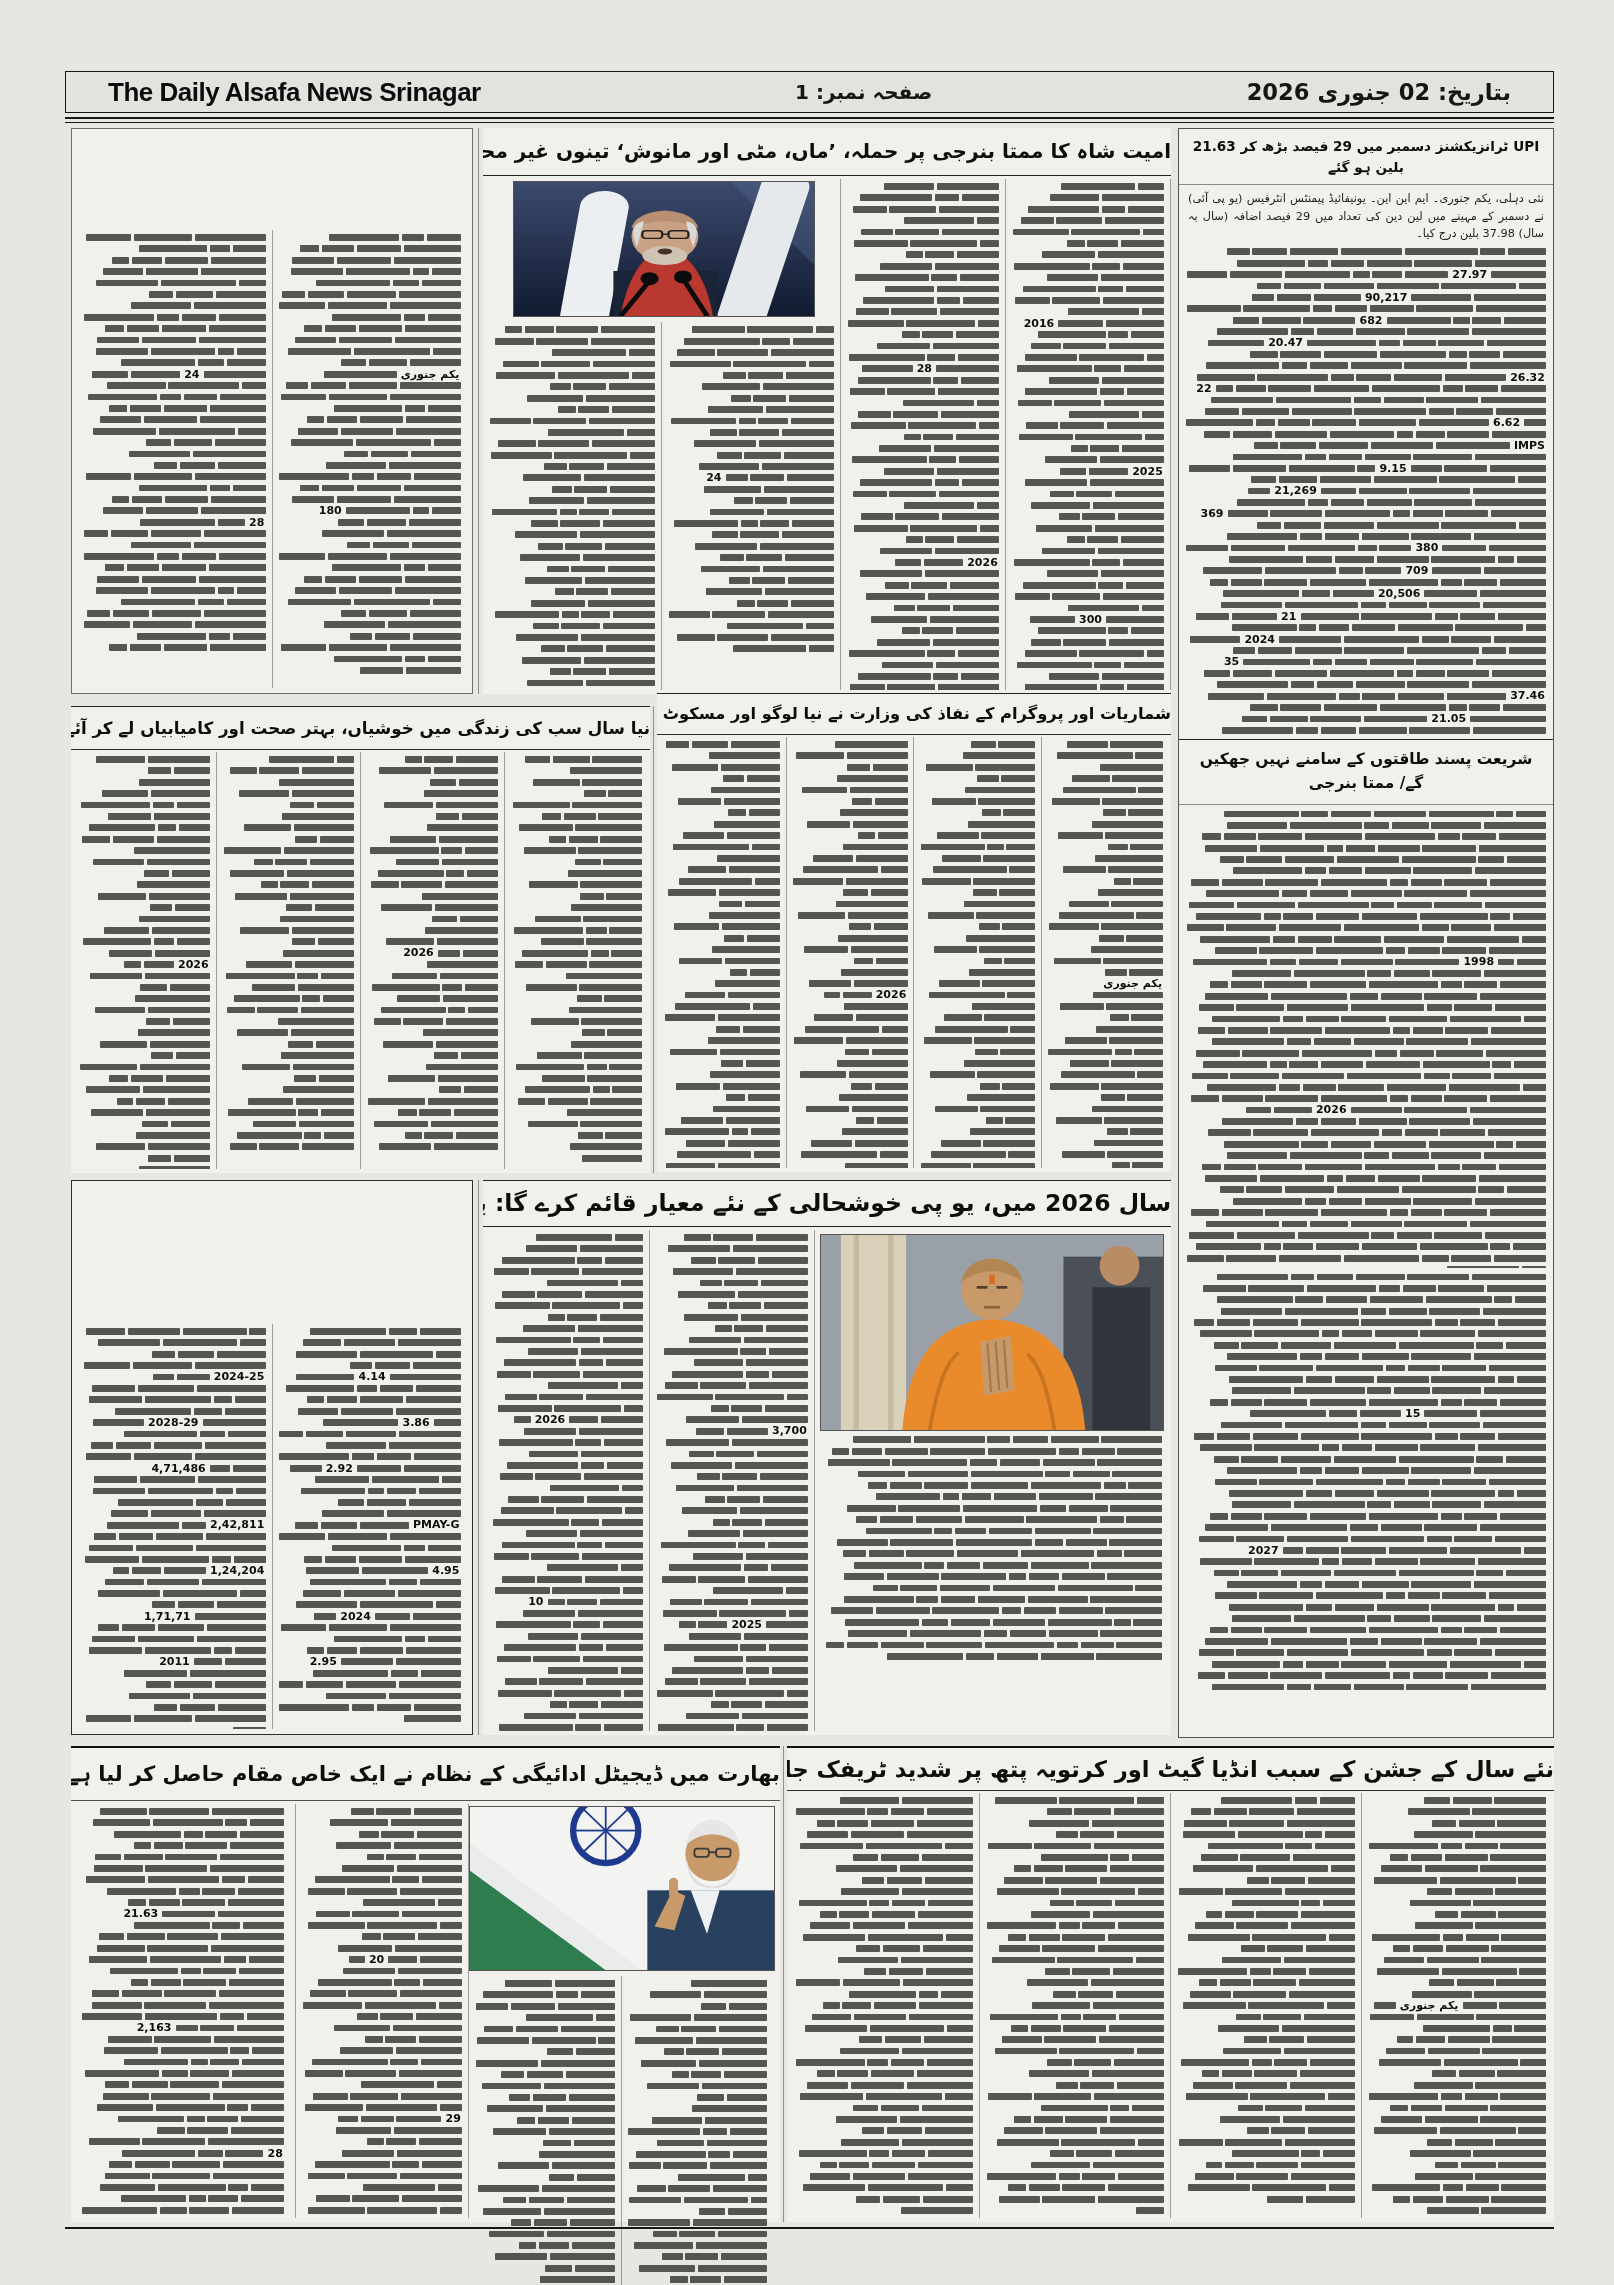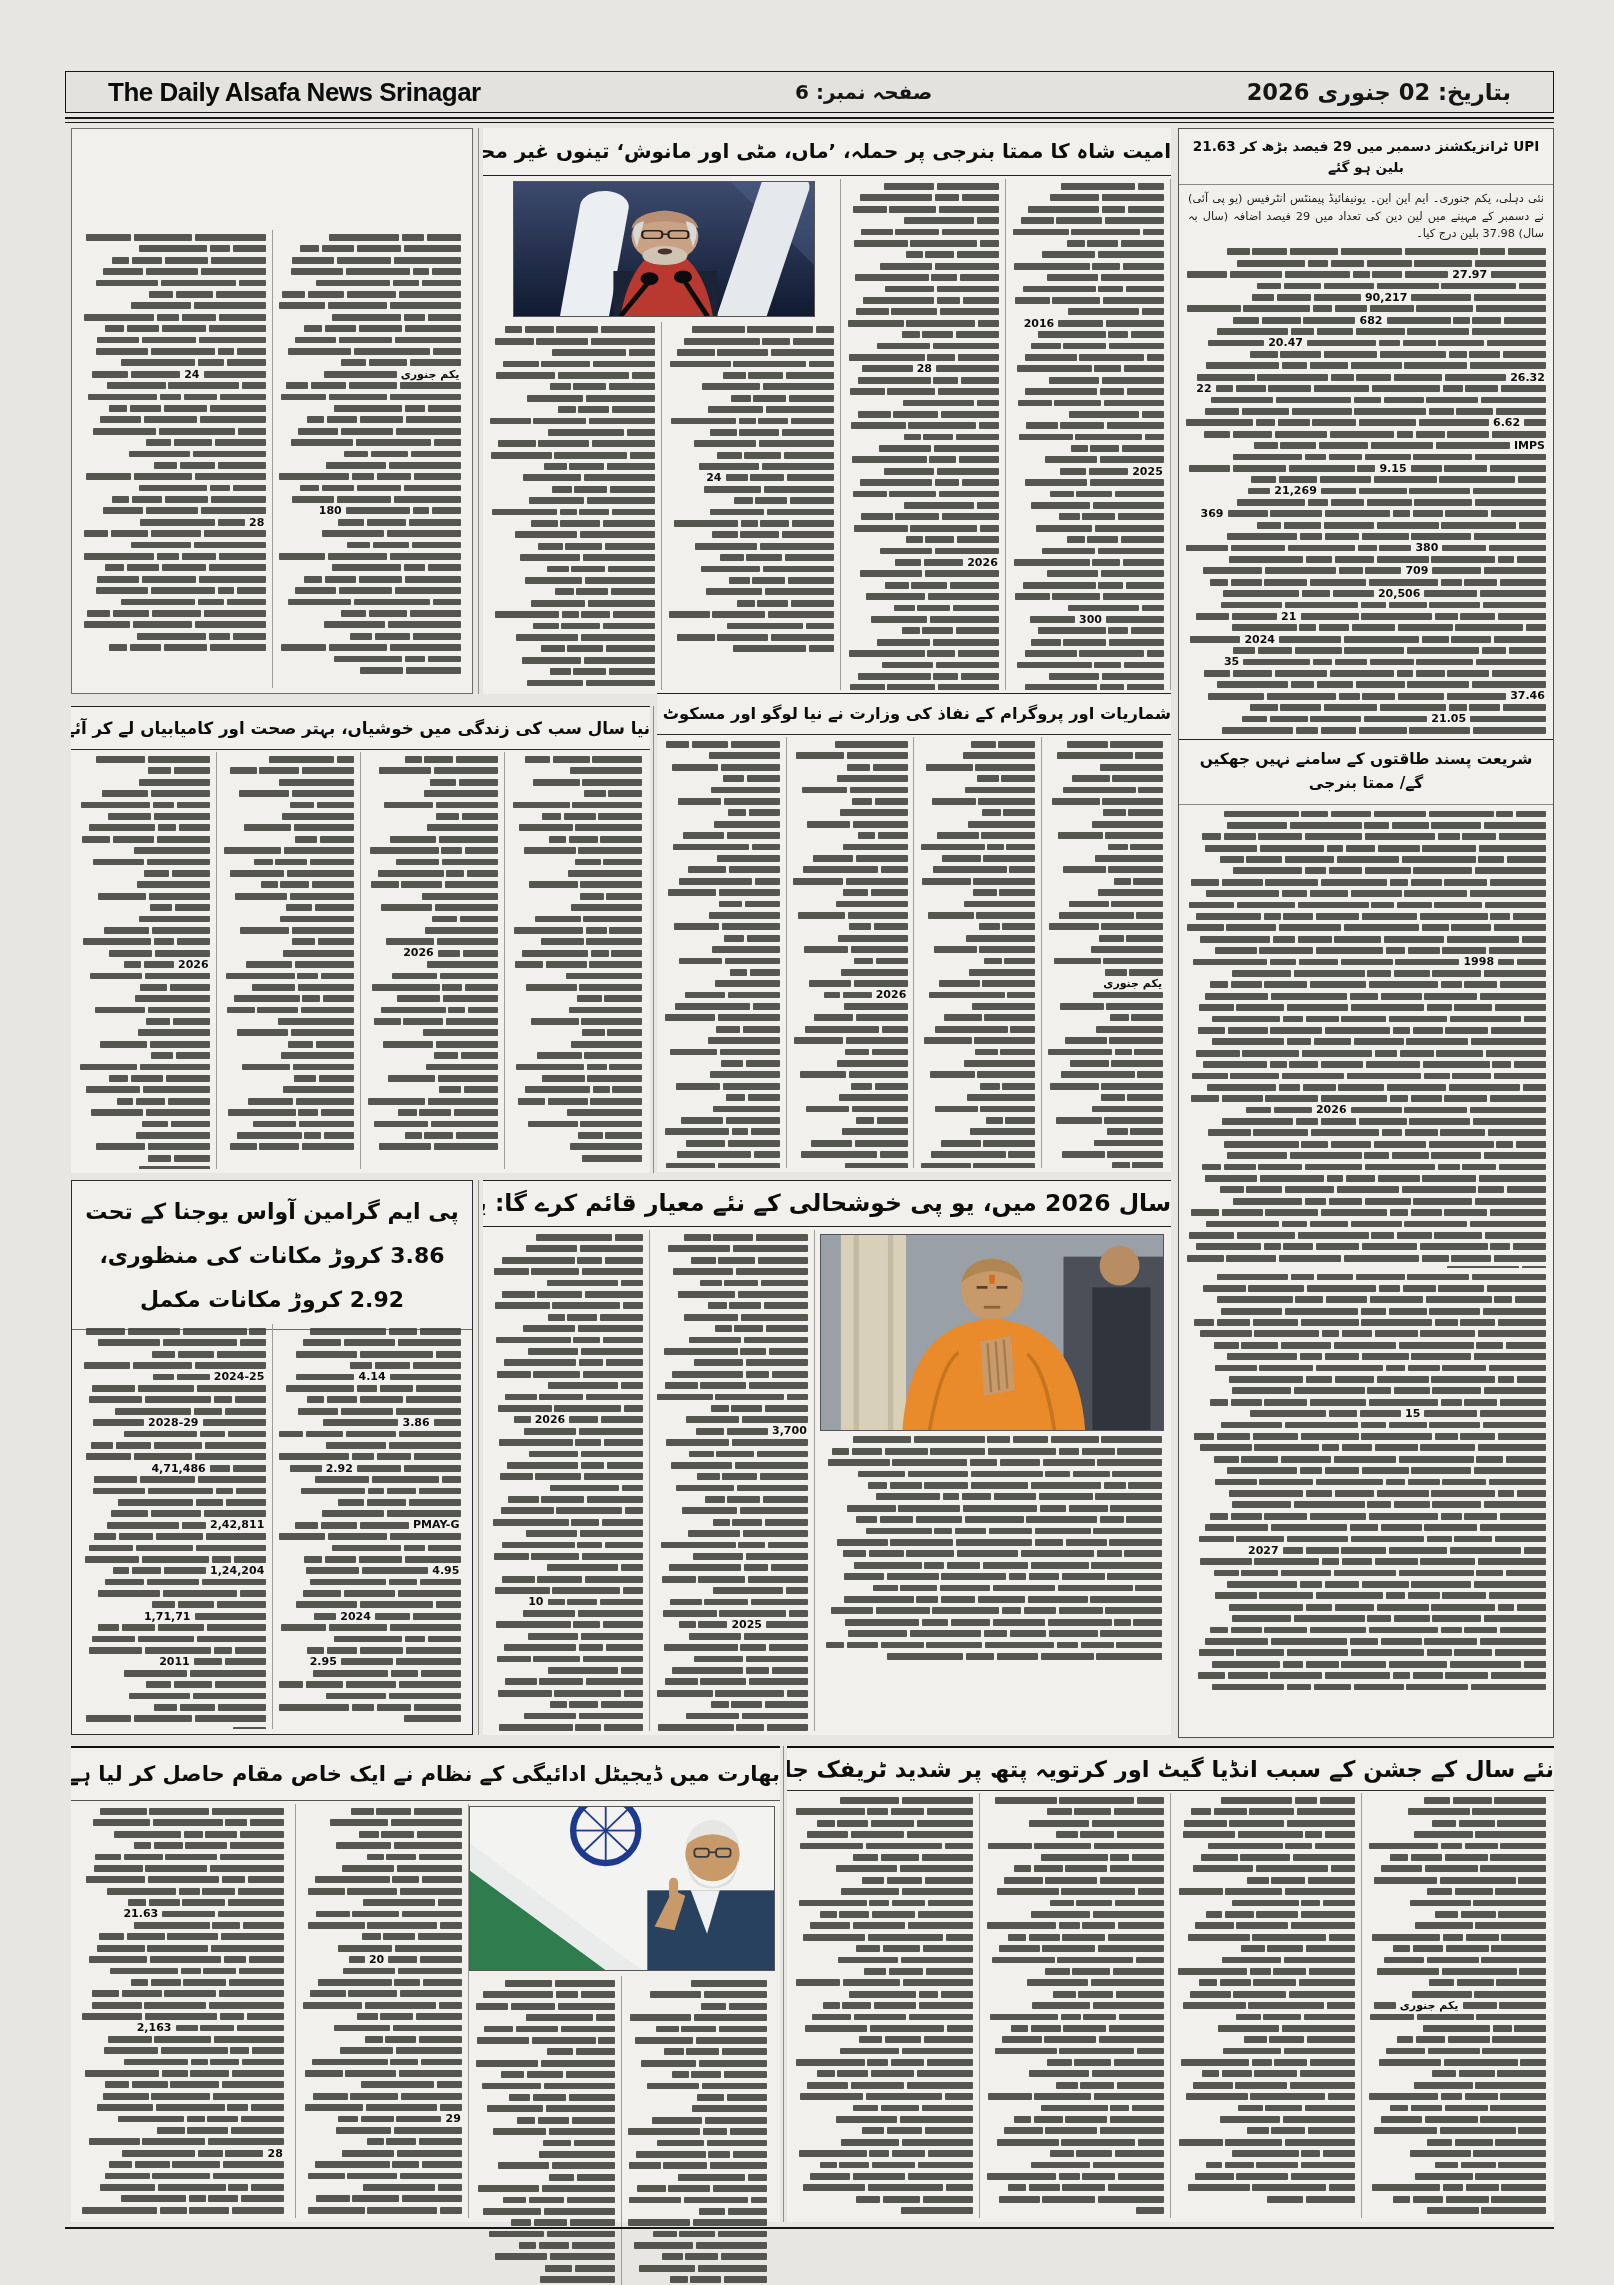--- a/index.html
+++ b/index.html
@@ -102,21 +102,21 @@
   .tr-head{height:42px;line-height:42px;font-size:22.6px;border-bottom:1.4px solid #2c2c2a;}
   .tr-body{position:absolute;top:45px;left:1.8px;right:1.8px;bottom:3.6px;}
 </style>
 </head>
 <body>
 
 <div class="sheet">
 
   <div class="masthead">
     <span class="mast-title">The Daily Alsafa News Srinagar</span>
-    <span class="mast-page">صفحہ نمبر: 6</span>
+    <span class="mast-page">صفحہ نمبر: 1</span>
     <span class="mast-date">بتاریخ: 02 جنوری 2026</span>
   </div>
   <div class="ruleA"></div>
   <div class="ruleB"></div>
 
   <div class="block railway">
     <div class="rw-body colrow">
       <div class="col greek"><span class="bar" style="width:34px"></span><span class="bar" style="width:22px"></span><span class="bar" style="width:70px"></span><span class="bar" style="width:57px"></span><span class="bar" style="width:44px"></span><span class="bar" style="width:32px"></span><span class="bar" style="width:19px"></span><span class="bar" style="width:67px"></span><span class="bar" style="width:54px"></span><span class="bar" style="width:42px"></span><span class="bar" style="width:29px"></span><span class="bar" style="width:16.3px"></span><span class="bar" style="width:64px"></span><span class="bar" style="width:52px"></span><span class="bar" style="width:39px"></span><span class="bar" style="width:26px"></span><span class="bar" style="width:74px"></span><span class="bar" style="width:62px"></span><span class="bar" style="width:49px"></span><span class="bar" style="width:36px"></span><span class="bar" style="width:23.5px"></span><span class="bar" style="width:71px"></span><span class="bar" style="width:59px"></span><span class="bar" style="width:46px"></span><span class="bar" style="width:33px"></span><span class="bar" style="width:21px"></span><span class="bar" style="width:69px"></span><span class="bar" style="width:56px"></span><span class="bar" style="width:43px"></span><span class="bar" style="width:31px"></span><span class="bar" style="width:18px"></span><span class="bar" style="width:66px"></span><span class="bar" style="width:53px"></span><span class="bar" style="width:41px"></span><span class="bar" style="width:28px"></span><span class="bar" style="width:76px"></span><span class="bar" style="width:63px"></span><span class="bar" style="width:51px"></span><span class="bar" style="width:38px"></span><span class="bar" style="width:25px"></span><span class="fig">یکم جنوری</span><span class="bar" style="width:73px"></span><span class="bar" style="width:61px"></span><span class="bar" style="width:48px"></span><span class="bar" style="width:35px"></span><span class="bar" style="width:22.6px"></span><span class="bar" style="width:71px"></span><span class="bar" style="width:58px"></span><span class="bar" style="width:45px"></span><span class="bar" style="width:33px"></span><span class="bar" style="width:20px"></span><span class="bar" style="width:68px"></span><span class="bar" style="width:55px"></span><span class="bar" style="width:43px"></span><span class="bar" style="width:30px"></span><span class="bar" style="width:17px"></span><span class="bar" style="width:65px"></span><span class="bar" style="width:52px"></span><span class="bar" style="width:40px"></span><span class="bar" style="width:27px"></span><span class="bar" style="width:75px"></span><span class="bar" style="width:62px"></span><span class="bar" style="width:50px"></span><span class="bar" style="width:37px"></span><span class="bar" style="width:24.4px"></span><span class="bar" style="width:72px"></span><span class="bar" style="width:60px"></span><span class="bar" style="width:47px"></span><span class="bar" style="width:34px"></span><span class="bar" style="width:22px"></span><span class="bar" style="width:70px"></span><span class="bar" style="width:57px"></span><span class="bar" style="width:44px"></span><span class="bar" style="width:32px"></span><span class="bar" style="width:19px"></span><span class="bar" style="width:67px"></span><span class="bar" style="width:54px"></span><span class="bar" style="width:42px"></span><span class="bar" style="width:29px"></span><span class="bar" style="width:16.3px"></span><span class="bar" style="width:64px"></span><span class="fig">180</span><span class="bar" style="width:52px"></span><span class="bar" style="width:39px"></span><span class="bar" style="width:26px"></span><span class="bar" style="width:74px"></span><span class="bar" style="width:62px"></span><span class="bar" style="width:49px"></span><span class="bar" style="width:36px"></span><span class="bar" style="width:23.5px"></span><span class="bar" style="width:71px"></span><span class="bar" style="width:59px"></span><span class="bar" style="width:46px"></span><span class="bar" style="width:33px"></span><span class="bar" style="width:21px"></span><span class="bar" style="width:69px"></span><span class="bar" style="width:56px"></span><span class="bar" style="width:43px"></span><span class="bar" style="width:31px"></span><span class="bar" style="width:18px"></span><span class="bar" style="width:66px"></span><span class="bar" style="width:53px"></span><span class="bar" style="width:41px"></span><span class="bar" style="width:28px"></span><span class="bar" style="width:76px"></span><span class="bar" style="width:63px"></span><span class="bar" style="width:51px"></span><span class="bar" style="width:38px"></span><span class="bar" style="width:25px"></span><span class="bar" style="width:73px"></span><span class="bar" style="width:61px"></span><span class="bar" style="width:48px"></span><span class="bar" style="width:35px"></span><span class="bar" style="width:22.6px"></span><span class="bar" style="width:71px"></span><span class="bar" style="width:58px"></span><span class="bar" style="width:45px"></span><span class="bar" style="width:33px"></span><span class="bar" style="width:20px"></span><span class="bar" style="width:68px"></span><span class="bar" style="width:55px"></span><span class="bar" style="width:43px"></span></div>
       <div class="col greek"><span class="bar" style="width:71px"></span><span class="bar" style="width:58px"></span><span class="bar" style="width:45px"></span><span class="bar" style="width:33px"></span><span class="bar" style="width:20px"></span><span class="bar" style="width:68px"></span><span class="bar" style="width:55px"></span><span class="bar" style="width:43px"></span><span class="bar" style="width:30px"></span><span class="bar" style="width:17px"></span><span class="bar" style="width:65px"></span><span class="bar" style="width:52px"></span><span class="bar" style="width:40px"></span><span class="bar" style="width:27px"></span><span class="bar" style="width:75px"></span><span class="bar" style="width:62px"></span><span class="bar" style="width:50px"></span><span class="bar" style="width:37px"></span><span class="bar" style="width:24.4px"></span><span class="bar" style="width:72px"></span><span class="bar" style="width:60px"></span><span class="bar" style="width:47px"></span><span class="bar" style="width:34px"></span><span class="bar" style="width:22px"></span><span class="bar" style="width:70px"></span><span class="bar" style="width:57px"></span><span class="bar" style="width:44px"></span><span class="bar" style="width:32px"></span><span class="bar" style="width:19px"></span><span class="bar" style="width:67px"></span><span class="bar" style="width:54px"></span><span class="bar" style="width:42px"></span><span class="bar" style="width:29px"></span><span class="bar" style="width:16.3px"></span><span class="bar" style="width:64px"></span><span class="bar" style="width:52px"></span><span class="bar" style="width:39px"></span><span class="bar" style="width:26px"></span><span class="bar" style="width:74px"></span><span class="bar" style="width:62px"></span><span class="fig">24</span><span class="bar" style="width:49px"></span><span class="bar" style="width:36px"></span><span class="bar" style="width:23.5px"></span><span class="bar" style="width:71px"></span><span class="bar" style="width:59px"></span><span class="bar" style="width:46px"></span><span class="bar" style="width:33px"></span><span class="bar" style="width:21px"></span><span class="bar" style="width:69px"></span><span class="bar" style="width:56px"></span><span class="bar" style="width:43px"></span><span class="bar" style="width:31px"></span><span class="bar" style="width:18px"></span><span class="bar" style="width:66px"></span><span class="bar" style="width:53px"></span><span class="bar" style="width:41px"></span><span class="bar" style="width:28px"></span><span class="bar" style="width:76px"></span><span class="bar" style="width:63px"></span><span class="bar" style="width:51px"></span><span class="bar" style="width:38px"></span><span class="bar" style="width:25px"></span><span class="bar" style="width:73px"></span><span class="bar" style="width:61px"></span><span class="bar" style="width:48px"></span><span class="bar" style="width:35px"></span><span class="bar" style="width:22.6px"></span><span class="bar" style="width:71px"></span><span class="bar" style="width:58px"></span><span class="bar" style="width:45px"></span><span class="bar" style="width:33px"></span><span class="bar" style="width:20px"></span><span class="bar" style="width:68px"></span><span class="bar" style="width:55px"></span><span class="bar" style="width:43px"></span><span class="bar" style="width:30px"></span><span class="bar" style="width:17px"></span><span class="bar" style="width:65px"></span><span class="bar" style="width:52px"></span><span class="bar" style="width:40px"></span><span class="fig">28</span><span class="bar" style="width:27px"></span><span class="bar" style="width:75px"></span><span class="bar" style="width:62px"></span><span class="bar" style="width:50px"></span><span class="bar" style="width:37px"></span><span class="bar" style="width:24.4px"></span><span class="bar" style="width:72px"></span><span class="bar" style="width:60px"></span><span class="bar" style="width:47px"></span><span class="bar" style="width:34px"></span><span class="bar" style="width:22px"></span><span class="bar" style="width:70px"></span><span class="bar" style="width:57px"></span><span class="bar" style="width:44px"></span><span class="bar" style="width:32px"></span><span class="bar" style="width:19px"></span><span class="bar" style="width:67px"></span><span class="bar" style="width:54px"></span><span class="bar" style="width:42px"></span><span class="bar" style="width:29px"></span><span class="bar" style="width:16.3px"></span><span class="bar" style="width:64px"></span><span class="bar" style="width:52px"></span><span class="bar" style="width:39px"></span><span class="bar" style="width:26px"></span><span class="bar" style="width:74px"></span><span class="bar" style="width:62px"></span><span class="bar" style="width:49px"></span><span class="bar" style="width:36px"></span><span class="bar" style="width:23.5px"></span><span class="bar" style="width:71px"></span><span class="bar" style="width:59px"></span><span class="bar" style="width:46px"></span><span class="bar" style="width:33px"></span><span class="bar" style="width:21px"></span><span class="bar" style="width:69px"></span><span class="bar" style="width:56px"></span><span class="bar" style="width:43px"></span><span class="bar" style="width:31px"></span><span class="bar" style="width:18px"></span></div>
     </div>
@@ -190,21 +190,20 @@
     <div class="mo-head hl">شماریات اور پروگرام کے نفاذ کی وزارت نے نیا لوگو اور مسکوٹ لانچ کیا</div>
     <div class="mo-body colrow">
       <div class="col greek"><span class="bar" style="width:53px"></span><span class="bar" style="width:41px"></span><span class="bar" style="width:28px"></span><span class="bar" style="width:76px"></span><span class="bar" style="width:63px"></span><span class="bar" style="width:51px"></span><span class="bar" style="width:38px"></span><span class="bar" style="width:25px"></span><span class="bar" style="width:73px"></span><span class="bar" style="width:61px"></span><span class="bar" style="width:48px"></span><span class="bar" style="width:35px"></span><span class="bar" style="width:22.6px"></span><span class="bar" style="width:71px"></span><span class="bar" style="width:58px"></span><span class="bar" style="width:45px"></span><span class="bar" style="width:33px"></span><span class="bar" style="width:20px"></span><span class="bar" style="width:68px"></span><span class="bar" style="width:55px"></span><span class="bar" style="width:43px"></span><span class="bar" style="width:30px"></span><span class="bar" style="width:17px"></span><span class="bar" style="width:65px"></span><span class="bar" style="width:52px"></span><span class="bar" style="width:40px"></span><span class="bar" style="width:27px"></span><span class="bar" style="width:75px"></span><span class="bar" style="width:62px"></span><span class="bar" style="width:50px"></span><span class="bar" style="width:37px"></span><span class="bar" style="width:24.4px"></span><span class="bar" style="width:72px"></span><span class="bar" style="width:60px"></span><span class="bar" style="width:47px"></span><span class="bar" style="width:34px"></span><span class="bar" style="width:22px"></span><span class="fig">یکم جنوری</span><span class="bar" style="width:70px"></span><span class="bar" style="width:57px"></span><span class="bar" style="width:44px"></span><span class="bar" style="width:32px"></span><span class="bar" style="width:19px"></span><span class="bar" style="width:67px"></span><span class="bar" style="width:54px"></span><span class="bar" style="width:42px"></span><span class="bar" style="width:29px"></span><span class="bar" style="width:16.3px"></span><span class="bar" style="width:64px"></span><span class="bar" style="width:52px"></span><span class="bar" style="width:39px"></span><span class="bar" style="width:26px"></span><span class="bar" style="width:74px"></span><span class="bar" style="width:62px"></span><span class="bar" style="width:49px"></span><span class="bar" style="width:36px"></span><span class="bar" style="width:23.5px"></span><span class="bar" style="width:71px"></span><span class="bar" style="width:59px"></span><span class="bar" style="width:46px"></span><span class="bar" style="width:33px"></span><span class="bar" style="width:21px"></span><span class="bar" style="width:69px"></span><span class="bar" style="width:56px"></span><span class="bar" style="width:43px"></span><span class="bar" style="width:31px"></span><span class="bar" style="width:18px"></span></div>
       <div class="col greek"><span class="bar" style="width:37px"></span><span class="bar" style="width:24.4px"></span><span class="bar" style="width:72px"></span><span class="bar" style="width:60px"></span><span class="bar" style="width:47px"></span><span class="bar" style="width:34px"></span><span class="bar" style="width:22px"></span><span class="bar" style="width:70px"></span><span class="bar" style="width:57px"></span><span class="bar" style="width:44px"></span><span class="bar" style="width:32px"></span><span class="bar" style="width:19px"></span><span class="bar" style="width:67px"></span><span class="bar" style="width:54px"></span><span class="bar" style="width:42px"></span><span class="bar" style="width:29px"></span><span class="bar" style="width:16.3px"></span><span class="bar" style="width:64px"></span><span class="bar" style="width:52px"></span><span class="bar" style="width:39px"></span><span class="bar" style="width:26px"></span><span class="bar" style="width:74px"></span><span class="bar" style="width:62px"></span><span class="bar" style="width:49px"></span><span class="bar" style="width:36px"></span><span class="bar" style="width:23.5px"></span><span class="bar" style="width:71px"></span><span class="bar" style="width:59px"></span><span class="bar" style="width:46px"></span><span class="bar" style="width:33px"></span><span class="bar" style="width:21px"></span><span class="bar" style="width:69px"></span><span class="bar" style="width:56px"></span><span class="bar" style="width:43px"></span><span class="bar" style="width:31px"></span><span class="bar" style="width:18px"></span><span class="bar" style="width:66px"></span><span class="bar" style="width:53px"></span><span class="bar" style="width:41px"></span><span class="bar" style="width:28px"></span><span class="bar" style="width:76px"></span><span class="bar" style="width:63px"></span><span class="bar" style="width:51px"></span><span class="bar" style="width:38px"></span><span class="bar" style="width:25px"></span><span class="bar" style="width:73px"></span><span class="bar" style="width:61px"></span><span class="bar" style="width:48px"></span><span class="bar" style="width:35px"></span><span class="bar" style="width:22.6px"></span><span class="bar" style="width:71px"></span><span class="bar" style="width:58px"></span><span class="bar" style="width:45px"></span><span class="bar" style="width:33px"></span><span class="bar" style="width:20px"></span><span class="bar" style="width:68px"></span><span class="bar" style="width:55px"></span><span class="bar" style="width:43px"></span><span class="bar" style="width:30px"></span><span class="bar" style="width:17px"></span><span class="bar" style="width:65px"></span><span class="bar" style="width:52px"></span><span class="bar" style="width:40px"></span><span class="bar" style="width:27px"></span><span class="bar" style="width:75px"></span><span class="bar" style="width:62px"></span><span class="bar" style="width:50px"></span></div>
       <div class="col greek"><span class="bar" style="width:73px"></span><span class="bar" style="width:61px"></span><span class="bar" style="width:48px"></span><span class="bar" style="width:35px"></span><span class="bar" style="width:22.6px"></span><span class="bar" style="width:71px"></span><span class="bar" style="width:58px"></span><span class="bar" style="width:45px"></span><span class="bar" style="width:33px"></span><span class="bar" style="width:20px"></span><span class="bar" style="width:68px"></span><span class="bar" style="width:55px"></span><span class="bar" style="width:43px"></span><span class="bar" style="width:30px"></span><span class="bar" style="width:17px"></span><span class="bar" style="width:65px"></span><span class="bar" style="width:52px"></span><span class="bar" style="width:40px"></span><span class="bar" style="width:27px"></span><span class="bar" style="width:75px"></span><span class="bar" style="width:62px"></span><span class="bar" style="width:50px"></span><span class="bar" style="width:37px"></span><span class="bar" style="width:24.4px"></span><span class="bar" style="width:72px"></span><span class="bar" style="width:60px"></span><span class="bar" style="width:47px"></span><span class="bar" style="width:34px"></span><span class="bar" style="width:22px"></span><span class="bar" style="width:70px"></span><span class="bar" style="width:57px"></span><span class="bar" style="width:44px"></span><span class="bar" style="width:32px"></span><span class="bar" style="width:19px"></span><span class="bar" style="width:67px"></span><span class="bar" style="width:54px"></span><span class="bar" style="width:42px"></span><span class="fig">2026</span><span class="bar" style="width:29px"></span><span class="bar" style="width:16.3px"></span><span class="bar" style="width:64px"></span><span class="bar" style="width:52px"></span><span class="bar" style="width:39px"></span><span class="bar" style="width:26px"></span><span class="bar" style="width:74px"></span><span class="bar" style="width:62px"></span><span class="bar" style="width:49px"></span><span class="bar" style="width:36px"></span><span class="bar" style="width:23.5px"></span><span class="bar" style="width:71px"></span><span class="bar" style="width:59px"></span><span class="bar" style="width:46px"></span><span class="bar" style="width:33px"></span><span class="bar" style="width:21px"></span><span class="bar" style="width:69px"></span><span class="bar" style="width:56px"></span><span class="bar" style="width:43px"></span><span class="bar" style="width:31px"></span><span class="bar" style="width:18px"></span><span class="bar" style="width:66px"></span><span class="bar" style="width:53px"></span><span class="bar" style="width:41px"></span><span class="bar" style="width:28px"></span><span class="bar" style="width:76px"></span><span class="bar" style="width:63px"></span></div>
       <div class="col greek"><span class="bar" style="width:49px"></span><span class="bar" style="width:36px"></span><span class="bar" style="width:23.5px"></span><span class="bar" style="width:71px"></span><span class="bar" style="width:59px"></span><span class="bar" style="width:46px"></span><span class="bar" style="width:33px"></span><span class="bar" style="width:21px"></span><span class="bar" style="width:69px"></span><span class="bar" style="width:56px"></span><span class="bar" style="width:43px"></span><span class="bar" style="width:31px"></span><span class="bar" style="width:18px"></span><span class="bar" style="width:66px"></span><span class="bar" style="width:53px"></span><span class="bar" style="width:41px"></span><span class="bar" style="width:28px"></span><span class="bar" style="width:76px"></span><span class="bar" style="width:63px"></span><span class="bar" style="width:51px"></span><span class="bar" style="width:38px"></span><span class="bar" style="width:25px"></span><span class="bar" style="width:73px"></span><span class="bar" style="width:61px"></span><span class="bar" style="width:48px"></span><span class="bar" style="width:35px"></span><span class="bar" style="width:22.6px"></span><span class="bar" style="width:71px"></span><span class="bar" style="width:58px"></span><span class="bar" style="width:45px"></span><span class="bar" style="width:33px"></span><span class="bar" style="width:20px"></span><span class="bar" style="width:68px"></span><span class="bar" style="width:55px"></span><span class="bar" style="width:43px"></span><span class="bar" style="width:30px"></span><span class="bar" style="width:17px"></span><span class="bar" style="width:65px"></span><span class="bar" style="width:52px"></span><span class="bar" style="width:40px"></span><span class="bar" style="width:27px"></span><span class="bar" style="width:75px"></span><span class="bar" style="width:62px"></span><span class="bar" style="width:50px"></span><span class="bar" style="width:37px"></span><span class="bar" style="width:24.4px"></span><span class="bar" style="width:72px"></span><span class="bar" style="width:60px"></span><span class="bar" style="width:47px"></span><span class="bar" style="width:34px"></span><span class="bar" style="width:22px"></span><span class="bar" style="width:70px"></span><span class="bar" style="width:57px"></span><span class="bar" style="width:44px"></span><span class="bar" style="width:32px"></span><span class="bar" style="width:19px"></span><span class="bar" style="width:67px"></span><span class="bar" style="width:54px"></span><span class="bar" style="width:42px"></span><span class="bar" style="width:29px"></span><span class="bar" style="width:16.3px"></span><span class="bar" style="width:64px"></span><span class="bar" style="width:52px"></span><span class="bar" style="width:39px"></span><span class="bar" style="width:26px"></span><span class="bar" style="width:74px"></span><span class="bar" style="width:62px"></span><span class="bar" style="width:49px"></span></div>
     </div>
   </div>
 
   <div class="block pmay">
-    <div class="pm-head hl hl-wrap">پی ایم گرامین آواس یوجنا کے تحت 3.86 کروڑ مکانات کی منظوری، 2.92 کروڑ مکانات مکمل</div>
     <div class="pm-body colrow">
       <div class="col greek"><span class="bar" style="width:41px"></span><span class="bar" style="width:28px"></span><span class="bar" style="width:76px"></span><span class="bar" style="width:63px"></span><span class="bar" style="width:51px"></span><span class="bar" style="width:38px"></span><span class="bar" style="width:25px"></span><span class="bar" style="width:73px"></span><span class="bar" style="width:61px"></span><span class="bar" style="width:48px"></span><span class="bar" style="width:35px"></span><span class="bar" style="width:22.6px"></span><span class="bar" style="width:71px"></span><span class="fig">4.14</span><span class="bar" style="width:58px"></span><span class="bar" style="width:45px"></span><span class="bar" style="width:33px"></span><span class="bar" style="width:20px"></span><span class="bar" style="width:68px"></span><span class="bar" style="width:55px"></span><span class="bar" style="width:43px"></span><span class="bar" style="width:30px"></span><span class="bar" style="width:17px"></span><span class="bar" style="width:65px"></span><span class="bar" style="width:52px"></span><span class="bar" style="width:40px"></span><span class="bar" style="width:27px"></span><span class="fig">3.86</span><span class="bar" style="width:75px"></span><span class="bar" style="width:62px"></span><span class="bar" style="width:50px"></span><span class="bar" style="width:37px"></span><span class="bar" style="width:24.4px"></span><span class="bar" style="width:72px"></span><span class="bar" style="width:60px"></span><span class="bar" style="width:47px"></span><span class="bar" style="width:34px"></span><span class="bar" style="width:22px"></span><span class="bar" style="width:70px"></span><span class="bar" style="width:57px"></span><span class="bar" style="width:44px"></span><span class="fig">2.92</span><span class="bar" style="width:32px"></span><span class="bar" style="width:19px"></span><span class="bar" style="width:67px"></span><span class="bar" style="width:54px"></span><span class="bar" style="width:42px"></span><span class="bar" style="width:29px"></span><span class="bar" style="width:16.3px"></span><span class="bar" style="width:64px"></span><span class="bar" style="width:52px"></span><span class="bar" style="width:39px"></span><span class="bar" style="width:26px"></span><span class="bar" style="width:74px"></span><span class="bar" style="width:62px"></span><span class="fig">PMAY-G</span><span class="bar" style="width:49px"></span><span class="bar" style="width:36px"></span><span class="bar" style="width:23.5px"></span><span class="bar" style="width:71px"></span><span class="bar" style="width:59px"></span><span class="bar" style="width:46px"></span><span class="bar" style="width:33px"></span><span class="bar" style="width:21px"></span><span class="bar" style="width:69px"></span><span class="bar" style="width:56px"></span><span class="bar" style="width:43px"></span><span class="bar" style="width:31px"></span><span class="bar" style="width:18px"></span><span class="fig">4.95</span><span class="bar" style="width:66px"></span><span class="bar" style="width:53px"></span><span class="bar" style="width:41px"></span><span class="bar" style="width:28px"></span><span class="bar" style="width:76px"></span><span class="bar" style="width:63px"></span><span class="bar" style="width:51px"></span><span class="bar" style="width:38px"></span><span class="bar" style="width:25px"></span><span class="bar" style="width:73px"></span><span class="bar" style="width:61px"></span><span class="bar" style="width:48px"></span><span class="bar" style="width:35px"></span><span class="fig">2024</span><span class="bar" style="width:22.6px"></span><span class="bar" style="width:71px"></span><span class="bar" style="width:58px"></span><span class="bar" style="width:45px"></span><span class="bar" style="width:33px"></span><span class="bar" style="width:20px"></span><span class="bar" style="width:68px"></span><span class="bar" style="width:55px"></span><span class="bar" style="width:43px"></span><span class="bar" style="width:30px"></span><span class="bar" style="width:17px"></span><span class="bar" style="width:65px"></span><span class="bar" style="width:52px"></span><span class="fig">2.95</span><span class="bar" style="width:40px"></span><span class="bar" style="width:27px"></span><span class="bar" style="width:75px"></span><span class="bar" style="width:62px"></span><span class="bar" style="width:50px"></span><span class="bar" style="width:37px"></span><span class="bar" style="width:24.4px"></span><span class="bar" style="width:72px"></span><span class="bar" style="width:60px"></span><span class="bar" style="width:47px"></span><span class="bar" style="width:34px"></span><span class="bar" style="width:22px"></span><span class="bar" style="width:70px"></span><span class="bar" style="width:57px"></span></div>
       <div class="col greek"><span class="bar" style="width:16.3px"></span><span class="bar" style="width:64px"></span><span class="bar" style="width:52px"></span><span class="bar" style="width:39px"></span><span class="bar" style="width:26px"></span><span class="bar" style="width:74px"></span><span class="bar" style="width:62px"></span><span class="bar" style="width:49px"></span><span class="bar" style="width:36px"></span><span class="bar" style="width:23.5px"></span><span class="bar" style="width:71px"></span><span class="bar" style="width:59px"></span><span class="bar" style="width:46px"></span><span class="fig">2024-25</span><span class="bar" style="width:33px"></span><span class="bar" style="width:21px"></span><span class="bar" style="width:69px"></span><span class="bar" style="width:56px"></span><span class="bar" style="width:43px"></span><span class="bar" style="width:31px"></span><span class="bar" style="width:18px"></span><span class="bar" style="width:66px"></span><span class="bar" style="width:53px"></span><span class="bar" style="width:41px"></span><span class="bar" style="width:28px"></span><span class="bar" style="width:76px"></span><span class="bar" style="width:63px"></span><span class="fig">2028-29</span><span class="bar" style="width:51px"></span><span class="bar" style="width:38px"></span><span class="bar" style="width:25px"></span><span class="bar" style="width:73px"></span><span class="bar" style="width:61px"></span><span class="bar" style="width:48px"></span><span class="bar" style="width:35px"></span><span class="bar" style="width:22.6px"></span><span class="bar" style="width:71px"></span><span class="bar" style="width:58px"></span><span class="bar" style="width:45px"></span><span class="bar" style="width:33px"></span><span class="bar" style="width:20px"></span><span class="fig">4,71,486</span><span class="bar" style="width:68px"></span><span class="bar" style="width:55px"></span><span class="bar" style="width:43px"></span><span class="bar" style="width:30px"></span><span class="bar" style="width:17px"></span><span class="bar" style="width:65px"></span><span class="bar" style="width:52px"></span><span class="bar" style="width:40px"></span><span class="bar" style="width:27px"></span><span class="bar" style="width:75px"></span><span class="bar" style="width:62px"></span><span class="bar" style="width:50px"></span><span class="bar" style="width:37px"></span><span class="fig">2,42,811</span><span class="bar" style="width:24.4px"></span><span class="bar" style="width:72px"></span><span class="bar" style="width:60px"></span><span class="bar" style="width:47px"></span><span class="bar" style="width:34px"></span><span class="bar" style="width:22px"></span><span class="bar" style="width:70px"></span><span class="bar" style="width:57px"></span><span class="bar" style="width:44px"></span><span class="bar" style="width:32px"></span><span class="bar" style="width:19px"></span><span class="bar" style="width:67px"></span><span class="bar" style="width:54px"></span><span class="fig">1,24,204</span><span class="bar" style="width:42px"></span><span class="bar" style="width:29px"></span><span class="bar" style="width:16.3px"></span><span class="bar" style="width:64px"></span><span class="bar" style="width:52px"></span><span class="bar" style="width:39px"></span><span class="bar" style="width:26px"></span><span class="bar" style="width:74px"></span><span class="bar" style="width:62px"></span><span class="bar" style="width:49px"></span><span class="bar" style="width:36px"></span><span class="bar" style="width:23.5px"></span><span class="bar" style="width:71px"></span><span class="fig">1,71,71</span><span class="bar" style="width:59px"></span><span class="bar" style="width:46px"></span><span class="bar" style="width:33px"></span><span class="bar" style="width:21px"></span><span class="bar" style="width:69px"></span><span class="bar" style="width:56px"></span><span class="bar" style="width:43px"></span><span class="bar" style="width:31px"></span><span class="bar" style="width:18px"></span><span class="bar" style="width:66px"></span><span class="bar" style="width:53px"></span><span class="bar" style="width:41px"></span><span class="bar" style="width:28px"></span><span class="fig">2011</span><span class="bar" style="width:76px"></span><span class="bar" style="width:63px"></span><span class="bar" style="width:51px"></span><span class="bar" style="width:38px"></span><span class="bar" style="width:25px"></span><span class="bar" style="width:73px"></span><span class="bar" style="width:61px"></span><span class="bar" style="width:48px"></span><span class="bar" style="width:35px"></span><span class="bar" style="width:22.6px"></span><span class="bar" style="width:71px"></span><span class="bar" style="width:58px"></span><span class="bar" style="width:45px"></span><span class="bar" style="width:33px"></span></div>
     </div>
   </div>
 
   <div class="block yogi">
     <div class="yg-head hl">سال 2026 میں، یو پی خوشحالی کے نئے معیار قائم کرے گا: یوگی</div>
     <div class="yg-wrap">
       <div class="yg-photoarea">

